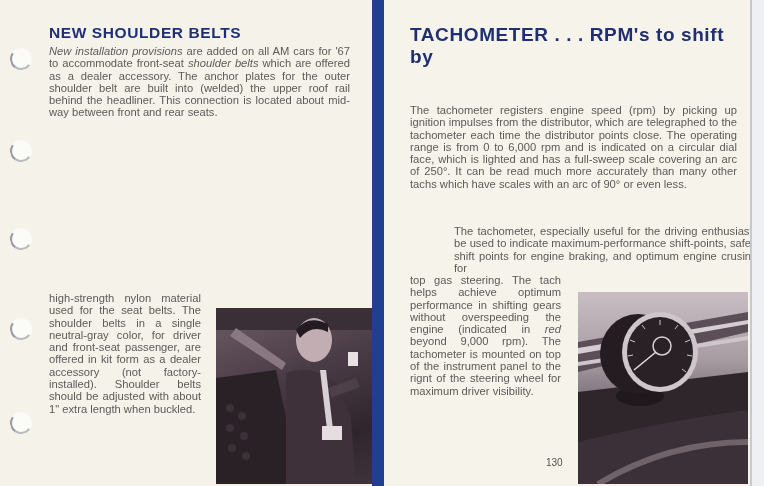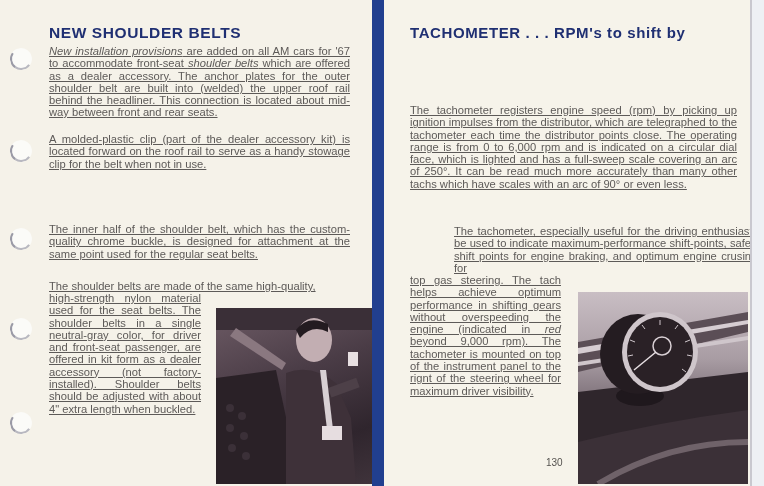--- a/index.html
+++ b/index.html
@@ -4,43 +4,40 @@
 <style>
   html, body { margin:0; padding:0; }
   body { width:764px; height:486px; overflow:hidden; background:#f4f1e8; position:relative; font-family:"Liberation Sans", sans-serif; }
   .page { position:absolute; top:0; height:486px; background:#f5f2e9; }
   .left-page { left:0; width:372px; }
   .right-page { left:384px; width:366px; background:#f6f3ea; }
   .spine { position:absolute; left:372px; top:0; width:12px; height:486px; background:#213f8f; }
   .edge { position:absolute; left:750px; top:0; width:14px; height:486px; background:#eef0f4; border-left:2px solid #c9c8cf; }
   .hole { position:absolute; left:10px; width:18px; height:18px; border-radius:50%; border:2px solid transparent; border-left-color:#9a9aa6; border-bottom-color:#b8b8c0; background:#fbfbf8; transform:rotate(-10deg); }
   h2 { position:absolute; margin:0; font-family:"Liberation Sans", sans-serif; font-weight:bold; color:#1f2f72; font-size:15.5px; letter-spacing:0.6px; }
-  p { position:absolute; margin:0; color:#5d5a58; font-size:11.2px; line-height:12.3px; text-align:justify;text-decoration:underline; }
+  p { position:absolute; margin:0; color:#5d5a58; font-size:11.2px; line-height:12.3px; text-align:justify; }
   em { font-style:italic; }
   .photo { position:absolute; overflow:hidden; }
   .pagenum { position:absolute; font-size:10px; color:#55524f; }
 </style>
 </head>
 <body>
 
 <div class="page left-page">
   <div class="hole" style="top:48px;"></div>
   <div class="hole" style="top:140px;"></div>
   <div class="hole" style="top:228px;"></div>
   <div class="hole" style="top:318px;"></div>
   <div class="hole" style="top:412px;"></div>
 
   <h2 style="left:49px; top:24px;">NEW SHOULDER BELTS</h2>
 
   <p style="left:49px; top:45px; width:301px;"><em>New installation provisions</em><span> are added on all AM cars for '67 to accommodate front-seat </span><em>shoulder belts</em><span> which are offered as a dealer accessory. The anchor plates for the outer shoulder belt are built into (welded) the upper roof rail behind the headliner. This connection is located about mid-way between front and rear seats.</span></p>
 
-  <p style="left:49px; top:133px; width:301px;">A molded-plastic clip (part of the dealer accessory kit) is located forward on the roof rail to serve as a handy stowage clip for the belt when not in use.</p>
-  <p style="left:49px; top:223px; width:301px;">The inner half of the shoulder belt, which has the custom-quality chrome buckle, is designed for attachment at the same point used for the regular seat belts.</p>
-  <p style="left:49px; top:280px; width:301px;">The shoulder belts are made of the same high-quality,</p>
-  <p style="left:49px; top:292px; width:152px;">high-strength nylon material used for the seat belts. The shoulder belts in a single neutral-gray color, for driver and front-seat passenger, are offered in kit form as a dealer accessory (not factory-installed). Shoulder belts should be adjusted with about 4" extra length when buckled.</p>
+  <p style="left:49px; top:292px; width:152px;">high-strength nylon material used for the seat belts. The shoulder belts in a single neutral-gray color, for driver and front-seat passenger, are offered in kit form as a dealer accessory (not factory-installed). Shoulder belts should be adjusted with about 1" extra length when buckled.</p>
 
   <div class="photo" style="left:216px; top:308px; width:156px; height:176px; background:linear-gradient(160deg,#6e5c66 0%,#4a3c46 40%,#2f252d 75%,#3f333b 100%);">
     <svg width="156" height="176" viewBox="0 0 156 176">
       <rect x="0" y="0" width="156" height="22" fill="#3a2f37"></rect>
       <polygon points="20,20 70,55 66,62 14,28" fill="#8a7880"></polygon>
       <polygon points="0,70 60,62 84,176 0,176" fill="#2a2127"></polygon>
       <g fill="#3b3038">
         <circle cx="14" cy="100" r="4"></circle>
           <circle cx="26" cy="108" r="4"></circle>
           <circle cx="14" cy="120" r="4"></circle>
@@ -55,21 +52,21 @@
       <rect x="132" y="44" width="10" height="14" fill="#e8e0e2"></rect>
       <polygon points="104,62 112,130 118,130 110,62" fill="#d8d0d4"></polygon>
       <rect x="106" y="118" width="20" height="14" fill="#e6dde0"></rect>
     </svg>
   </div>
 </div>
 
 <div class="spine"></div>
 
 <div class="page right-page">
-  <h2 style="left:26px; top:24px; font-size:15px;">TACHOMETER . . . RPM's to shift by</h2>
+  <h2 style="left:26px; top:24px; font-size:19px;">TACHOMETER . . . RPM's to shift by</h2>
 
 
   <p style="left:26px; top:104px; width:327px;">The tachometer registers engine speed (rpm) by picking up ignition impulses from the distributor, which are telegraphed to the tachometer each time the distributor points close. The operating range is from 0 to 6,000 rpm and is indicated on a circular dial face, which is lighted and has a full-sweep scale covering an arc of 250°. It can be read much more accurately than many other tachs which have scales with an arc of 90° or even less.</p>
 
   <p style="left:26px; top:225px; width:327px;margin-left:44px;">The tachometer, especially useful for the driving enthusiast, may be used to indicate maximum-performance shift-points, safe down shift points for engine braking, and optimum engine crusing rpm for</p>
   <p style="left:26px; top:274px; width:151px;"><span>top gas steering. The tach helps achieve optimum performance in shifting gears without overspeeding the engine (indicated in </span><em>red</em><span> beyond 9,000 rpm). The tachometer is mounted on top of the instrument panel to the rignt of the steering wheel for maximum driver visibility.</span></p>
 
   <div class="photo" style="left:194px; top:292px; width:170px; height:192px; background:linear-gradient(180deg,#c9bec4 0%,#a89ca3 35%,#6c5f68 65%,#3d3239 100%);">
     <svg width="170" height="192" viewBox="0 0 170 192">
       <polygon points="0,50 170,20 170,40 0,80" fill="#5b4e56"></polygon>

